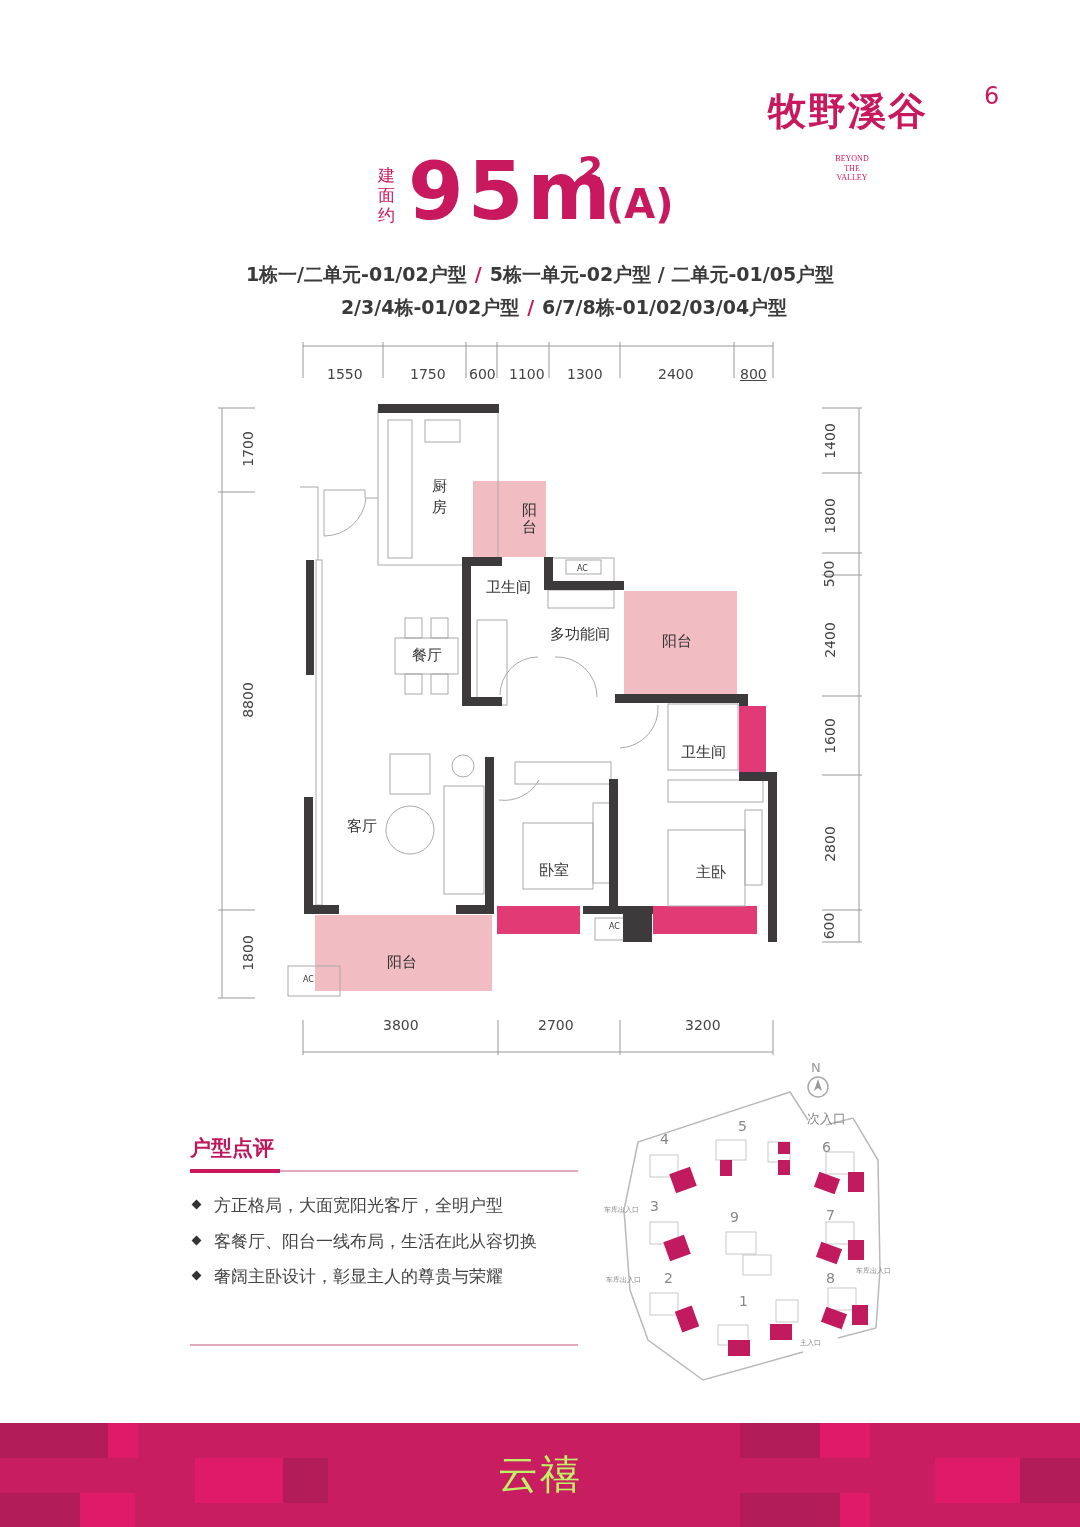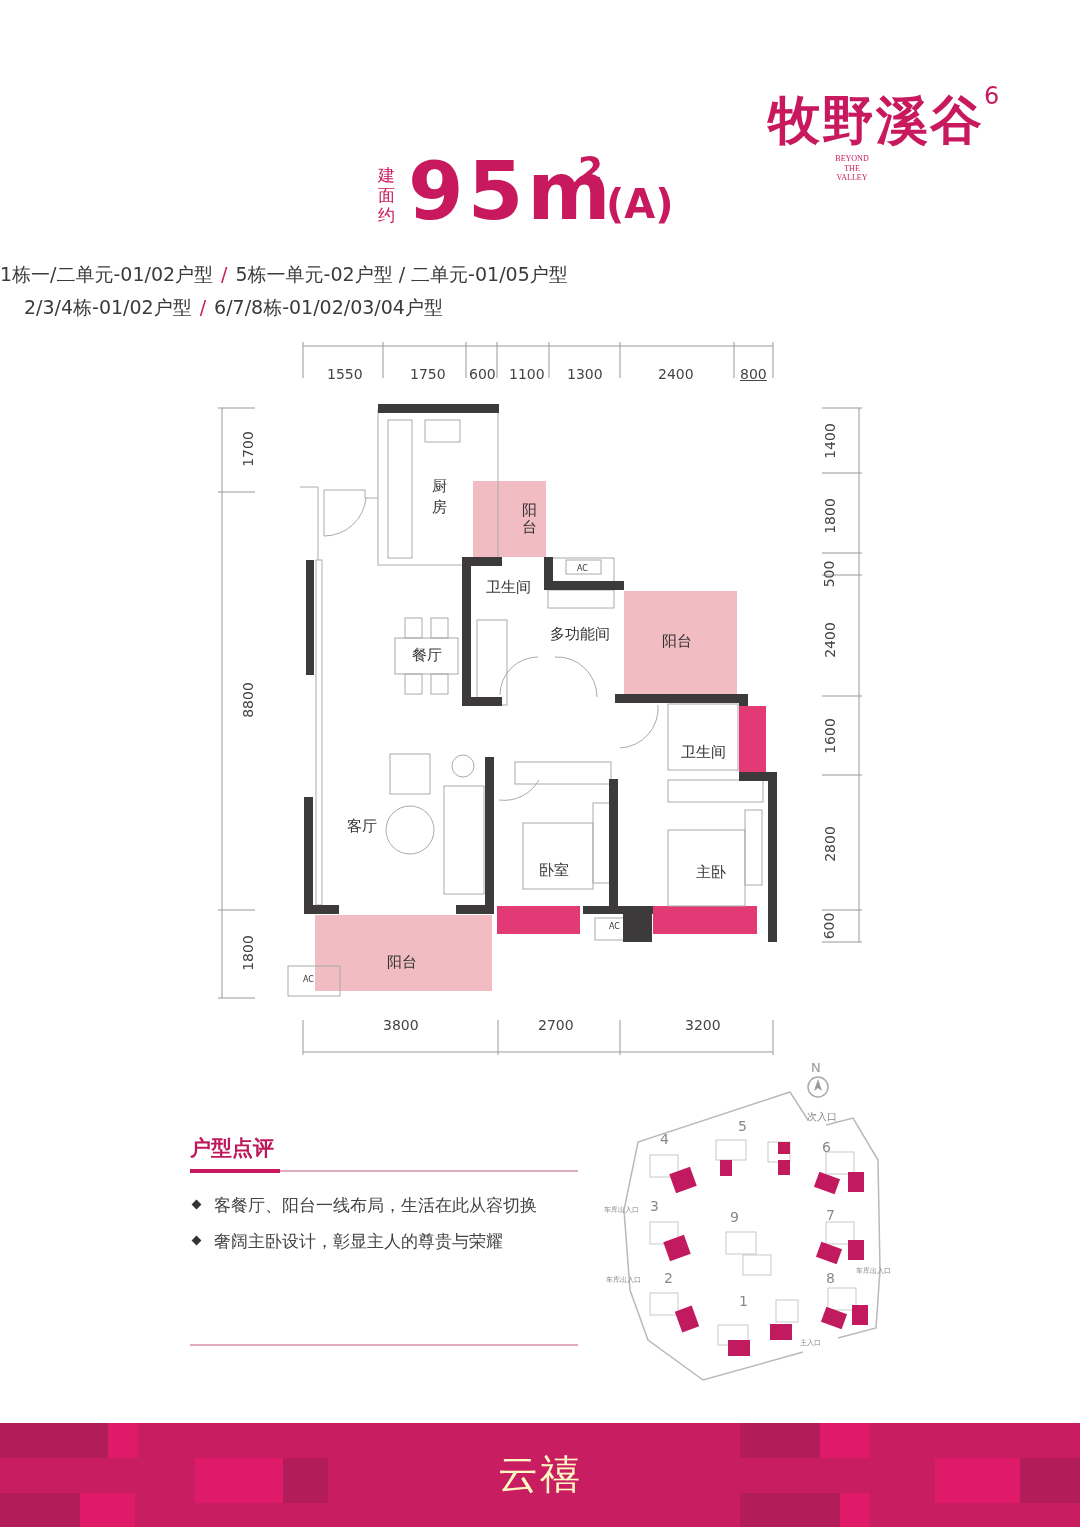--- a/index.html
+++ b/index.html
@@ -2,32 +2,32 @@
 <html><head>
 <meta charset="utf-8">
 <style>
   html, body { margin: 0; padding: 0; }
   body { width: 1080px; height: 1527px; background: #ffffff; position: relative; overflow: hidden;
          font-family: "DejaVu Sans", "Liberation Sans", sans-serif; color: #3a3a3a; }
   .abs { position: absolute; }
 
   
   #logo { left: 768px; top: 86px; width: 240px; height: 100px; }
-  #logo .main { font-size: 52px; font-weight: bold; color: #c8195e; letter-spacing: 2px; position: absolute; left: 0; top: 0; white-space: nowrap; font-family: "DejaVu Serif", serif; }
+  #logo .main { font-size: 38px; font-weight: bold; color: #c8195e; letter-spacing: 2px; position: absolute; left: 0; top: 0; white-space: nowrap; font-family: "DejaVu Serif", serif; }
   #logo .sup { position: absolute; left: 216px; top: -4px; font-size: 24px; color: #c8195e; }
   #logo .tag { position: absolute; left: 64px; top: 68px; font-size: 8px; line-height: 9.5px; text-align: center; color: #c8195e; font-family: "Liberation Serif", serif; width: 40px; }
 
   
   #area-title { left: 378px; top: 155px; height: 80px; }
   #area-title .prefix { position: absolute; left: 0; top: 10px; width: 22px; font-size: 17px; line-height: 20px; color: #c8195e; }
   #area-title .num { position: absolute; left: 30px; top: -10px; font-size: 80px; font-weight: bold; color: #c8195e; letter-spacing: 4px; font-family: "DejaVu Sans", sans-serif; white-space: nowrap; }
   #area-title .sq { position: absolute; left: 200px; top: -6px; font-size: 36px; font-weight: bold; color: #c8195e; }
   #area-title .type { position: absolute; left: 228px; top: 26px; font-size: 40px; font-weight: bold; color: #c8195e; white-space: nowrap; }
 
-  .unit-line { left: 0; width: 1080px; font-size: 19px; font-weight: normal; color: #3a3a3a; white-space: nowrap; }
+  .unit-line { left: 0; width: 1080px; text-align: center; font-size: 19px; font-weight: bold; color: #3a3a3a; white-space: nowrap; }
   .unit-line .slash { color: #c8195e; margin: 0 8px; }
 
   
   .dim { font-size: 14px; color: #444; position: absolute; white-space: nowrap; }
   .vdim { font-size: 14px; color: #444; position: absolute; transform: rotate(-90deg); transform-origin: center center; white-space: nowrap; }
 
   
   #plan { left: 0; top: 0; width: 1080px; height: 1100px; pointer-events: none; }
   .room-label { position: absolute; font-size: 15px; color: #333; white-space: nowrap; }
 
@@ -40,21 +40,21 @@
   #review li { font-size: 17px; color: #444; height: 35.5px; white-space: nowrap; }
   #review li .bullet { display: inline-block; width: 7px; height: 7px; background: #333; transform: rotate(45deg); margin: 0 14px 3px 3px; }
   #review .rule-bottom { position: absolute; left: 0; top: 214px; width: 388px; height: 2px; background: #e0aabf; }
 
   
   #sitemap { left: 608px; top: 1060px; width: 300px; height: 330px; }
 
   
   #footer { left: 0; top: 1423px; width: 1080px; height: 104px; background: #c91d62; overflow: hidden; }
   #footer .blk { position: absolute; }
-  #footer .brand-name { position: absolute; left: 0; width: 1080px; top: 24px; text-align: center; font-size: 40px; color: #fef9c3; letter-spacing: 2px; }
+  #footer .brand-name { position: absolute; left: 0; width: 1080px; top: 24px; text-align: center; font-size: 40px; color: #bef264; letter-spacing: 2px; }
 </style>
 </head>
 <body>
 
 <div id="logo" class="abs">
   <span class="main">牧野溪谷</span>
   <span class="sup">6</span>
   <div class="tag">
     <div>BEYOND</div>
     <div>THE</div>
@@ -217,20 +217,21 @@
 <span class="room-label" style="left:577px;top:564px;font-size:8px;">AC</span>
 <span class="room-label" style="left:609px;top:922px;font-size:8px;">AC</span>
 <span class="room-label" style="left:303px;top:975px;font-size:8px;">AC</span>
 
 <div id="review" class="abs">
   <div class="heading">户型点评</div>
   <div class="rule-top">
       <div class="accent"></div>
     </div>
   <ul>
+    <li><span class="bullet"></span><span>方正格局，大面宽阳光客厅，全明户型</span></li>
     <li><span class="bullet"></span><span>客餐厅、阳台一线布局，生活在此从容切换</span></li>
     <li><span class="bullet"></span><span>奢阔主卧设计，彰显主人的尊贵与荣耀</span></li>
   </ul>
   <div class="rule-bottom"></div>
 </div>
 
 <div id="sitemap" class="abs">
   <svg width="300" height="330" viewBox="0 0 300 330" style="position:absolute;left:0;top:0;">
     <polyline points="200,60 182,32 30,82 16,150 22,230 40,280 95,320 195,292" stroke="#b9b9b9" stroke-width="1.5" fill="none"></polyline>
     <polyline points="218,65 245,58 270,100 272,210 268,268 230,278" stroke="#b9b9b9" stroke-width="1.5" fill="none"></polyline>
@@ -265,21 +266,21 @@
       <rect x="210" y="185" width="22" height="16" transform="rotate(20 221 193)"></rect>
         <rect x="240" y="180" width="16" height="20"></rect>
       <rect x="215" y="250" width="22" height="16" transform="rotate(20 226 258)"></rect>
         <rect x="244" y="245" width="16" height="20"></rect>
     </g>
     <g font-size="13" fill="#8a8a8a" font-family="Liberation Sans, sans-serif" text-anchor="middle">
       <text x="133" y="1" dy="72"></text>
     </g>
   </svg>
   <span class="abs" style="left:203px;top:0px;font-size:13px;color:#999;">N</span>
-  <span class="abs" style="left:199px;top:50px;font-size:10px;color:#888;">次入口</span>
+  <span class="abs" style="left:199px;top:50px;font-size:13px;color:#888;">次入口</span>
   <span class="abs" style="left:192px;top:278px;font-size:7px;color:#888;">主入口</span>
   <span class="abs" style="left:-4px;top:145px;font-size:7px;color:#888;">车库出入口</span>
   <span class="abs" style="left:-2px;top:215px;font-size:7px;color:#888;">车库出入口</span>
   <span class="abs" style="left:248px;top:206px;font-size:7px;color:#888;">车库出入口</span>
   <span class="abs" style="left:131px;top:233px;font-size:14px;color:#888;">1</span>
   <span class="abs" style="left:56px;top:210px;font-size:14px;color:#888;">2</span>
   <span class="abs" style="left:42px;top:138px;font-size:14px;color:#888;">3</span>
   <span class="abs" style="left:52px;top:71px;font-size:14px;color:#888;">4</span>
   <span class="abs" style="left:130px;top:58px;font-size:14px;color:#888;">5</span>
   <span class="abs" style="left:214px;top:79px;font-size:14px;color:#888;">6</span>

